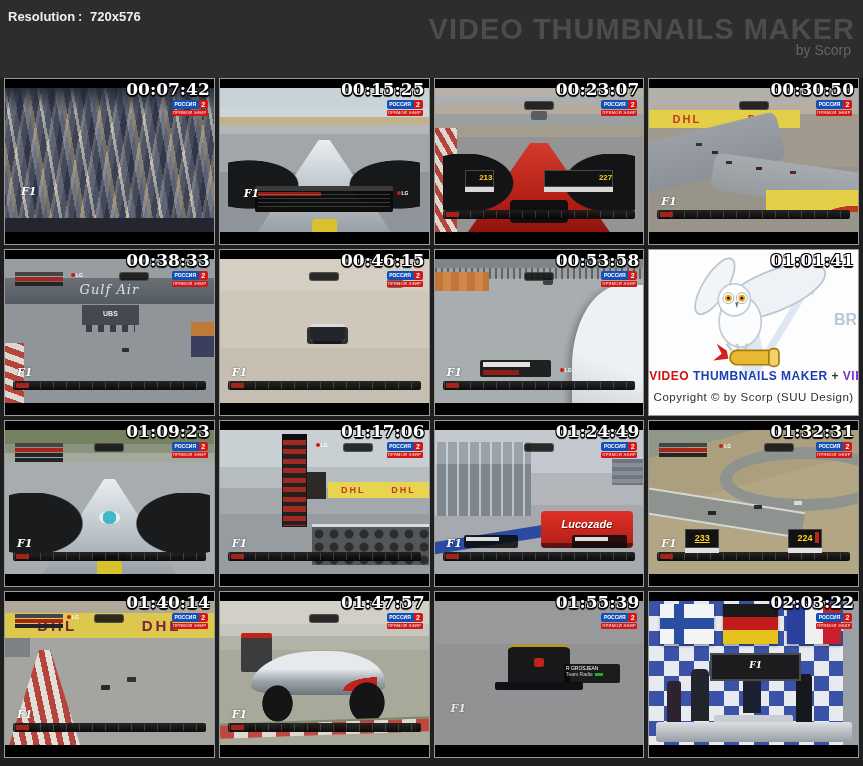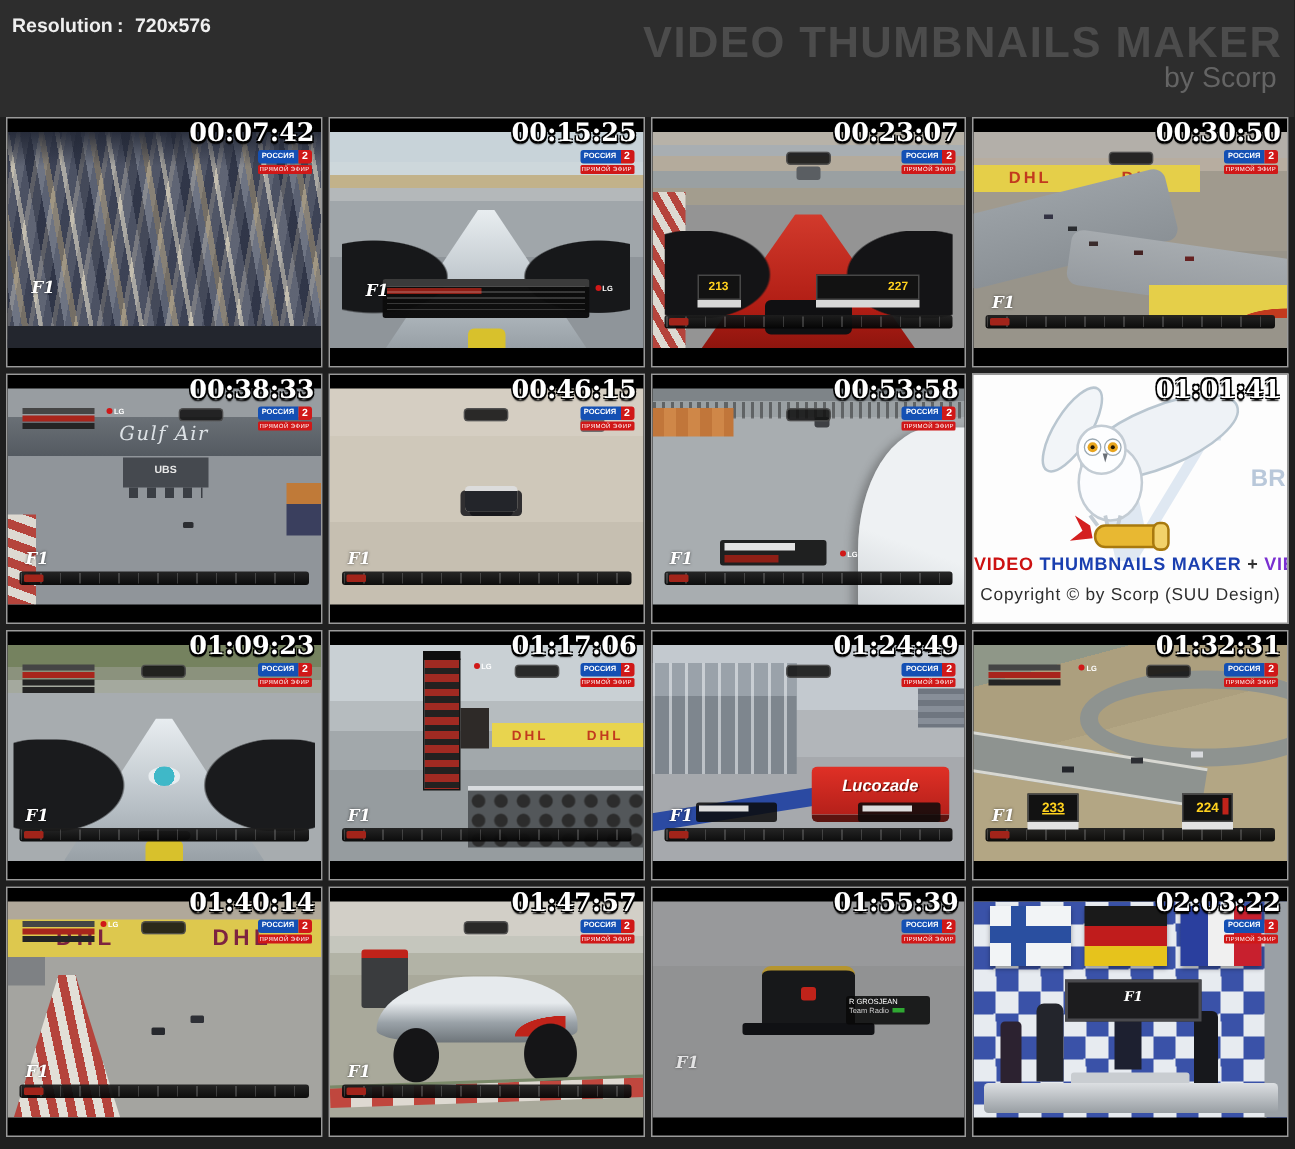--- a/index.html
+++ b/index.html
@@ -6,21 +6,21 @@
   body{width:863px;height:766px;overflow:hidden;font-family:"Liberation Sans",sans-serif;position:relative;}
 
   
   .header{position:relative;width:863px;height:78px;background:#2d2d2d;}
   .fields{position:absolute;top:8px;left:8px;}
   .field{height:17px;line-height:17px;font-size:13px;font-weight:bold;color:#efefef;white-space:nowrap;}
   .field .lab{display:inline-block;width:70px;}
   .field .col{display:inline-block;width:12px;}
   .wm{position:absolute;right:8px;top:14px;text-align:right;}
   .wm-title{font-size:29px;font-weight:bold;letter-spacing:1px;color:#4c4c4c;line-height:30px;}
-  .wm-sub{font-size:19px;color:#646464;margin-top:-2px;padding-right:4px;}
+  .wm-sub{font-size:14px;color:#646464;margin-top:-2px;padding-right:4px;}
 
   
   .grid{display:grid;grid-template-columns:repeat(4,1fr);grid-auto-rows:167px;gap:4px;padding:0 4px 4px 4px;}
   .tile{position:relative;background:#000;border:1px solid #9a9a9a;overflow:hidden;}
   .scene{position:absolute;left:0;right:0;top:9px;bottom:12px;overflow:hidden;}
   .scene>div{position:absolute;}
 
   .ts{position:absolute;top:0;right:4px;z-index:20;font-family:"DejaVu Serif",serif;font-weight:bold;
       font-size:17px;color:#fff;letter-spacing:0px;
       text-shadow:-1px -1px 0 #000,1px -1px 0 #000,-1px 1px 0 #000,1px 1px 0 #000,0 2px 1px #000;}
@@ -63,21 +63,21 @@
   .s2 .lg{right:20px;bottom:36px;}
   .s2 .f1logo{bottom:32px;left:24px;}
 
   
   .s3{background:linear-gradient(180deg,#b7b2a8 0 6%,#a8aeb2 6% 11%,#b4ab9c 11% 18%,#9aa0a2 18% 26%,#a39d8e 26% 34%,#949494 34% 100%);}
   .s3 .k{left:0;top:28%;bottom:0;width:11%;background:repeating-linear-gradient(60deg,#b5443c 0 5px,#ddd9d1 5px 10px);}
   .s3 .a{left:16%;right:16%;top:38%;bottom:0;clip-path:polygon(44% 0,56% 0,100% 100%,0 100%);background:linear-gradient(180deg,#d23a2c,#b01d14 70%,#8e150e);}
   .s3 .b{left:4%;right:4%;top:46%;bottom:14%;background:radial-gradient(26% 52% at 11% 50%,#141416 97%,transparent),radial-gradient(26% 52% at 89% 50%,#141416 97%,transparent);}
   .s3 .c{left:36%;right:36%;bottom:6%;height:16%;background:#101012;border-radius:4px;z-index:5;}
   .s3 .e{left:46%;top:16%;width:8%;height:6%;background:#5a5e62;border-radius:2px;}
-  .spd{bottom:32px;width:27px;height:15px;background:#121212;border:1px solid #474747;color:#ffd21e;font-weight:bold;font-size:8px;text-align:center;line-height:14px;z-index:7;}
+  .spd{bottom:45px;width:27px;height:15px;background:#121212;border:1px solid #474747;color:#ffd21e;font-weight:bold;font-size:8px;text-align:right;line-height:14px;z-index:7;}
   .spd::after{content:"";position:absolute;left:-1px;right:-1px;bottom:-6px;height:5px;background:#d8d8d8;}
   .spd.l{left:30px;}.spd.r{right:30px;padding-left:40px;}
 
   
   .s4{background:linear-gradient(180deg,#b3afa9 0 12%,#b7ada0 12% 18%,#a09a8e 18% 55%,#98948a 55% 100%);}
   .s4 .a{top:15%;left:0;right:28%;height:13%;background:#e5cf49;color:#c23a1e;font-weight:bold;font-size:11px;letter-spacing:2px;display:flex;align-items:center;justify-content:space-around;}
   .s4 .b{left:-6%;top:28%;width:70%;height:34%;background:linear-gradient(180deg,#9aa0a5,#8b9196);transform:rotate(-14deg);border-radius:8px;}
   .s4 .c{left:30%;right:-4%;top:52%;height:26%;background:linear-gradient(180deg,#a6abaf,#969ba0);transform:rotate(8deg);border-radius:8px;}
   .s4 .d{right:0;bottom:14%;width:44%;height:15%;background:radial-gradient(120% 160% at 100% 120%,#c23a1e 30%,#e5cf49 31%);}
   .s4 .cars{left:30%;top:44%;width:6px;height:3px;background:#2a2c30;box-shadow:14px 10px 0 #3a2c2c,44px 16px 0 #422,78px 20px 0 #622,-16px -8px 0 #334;}

